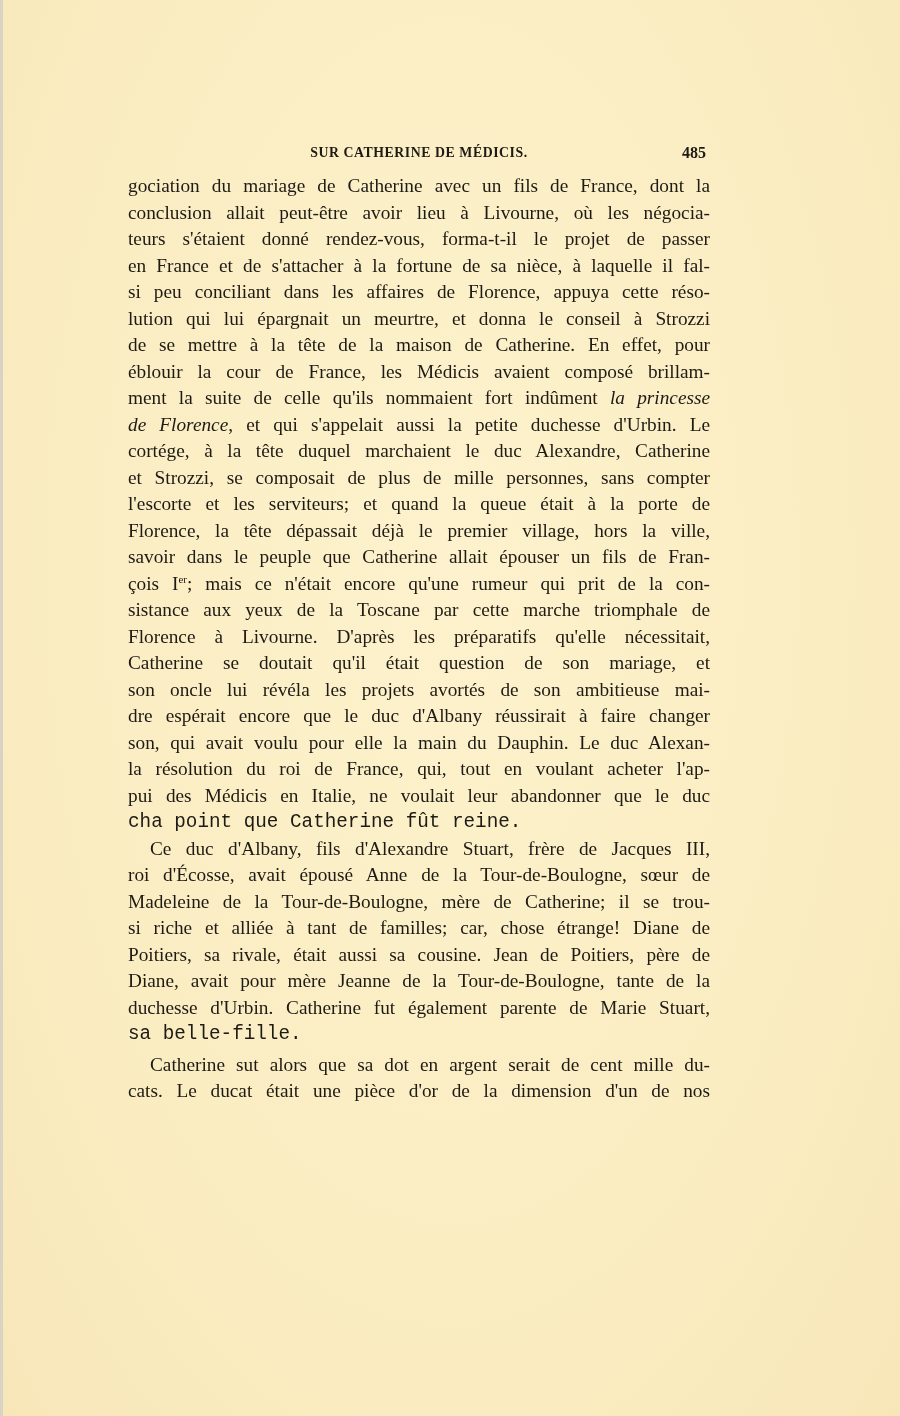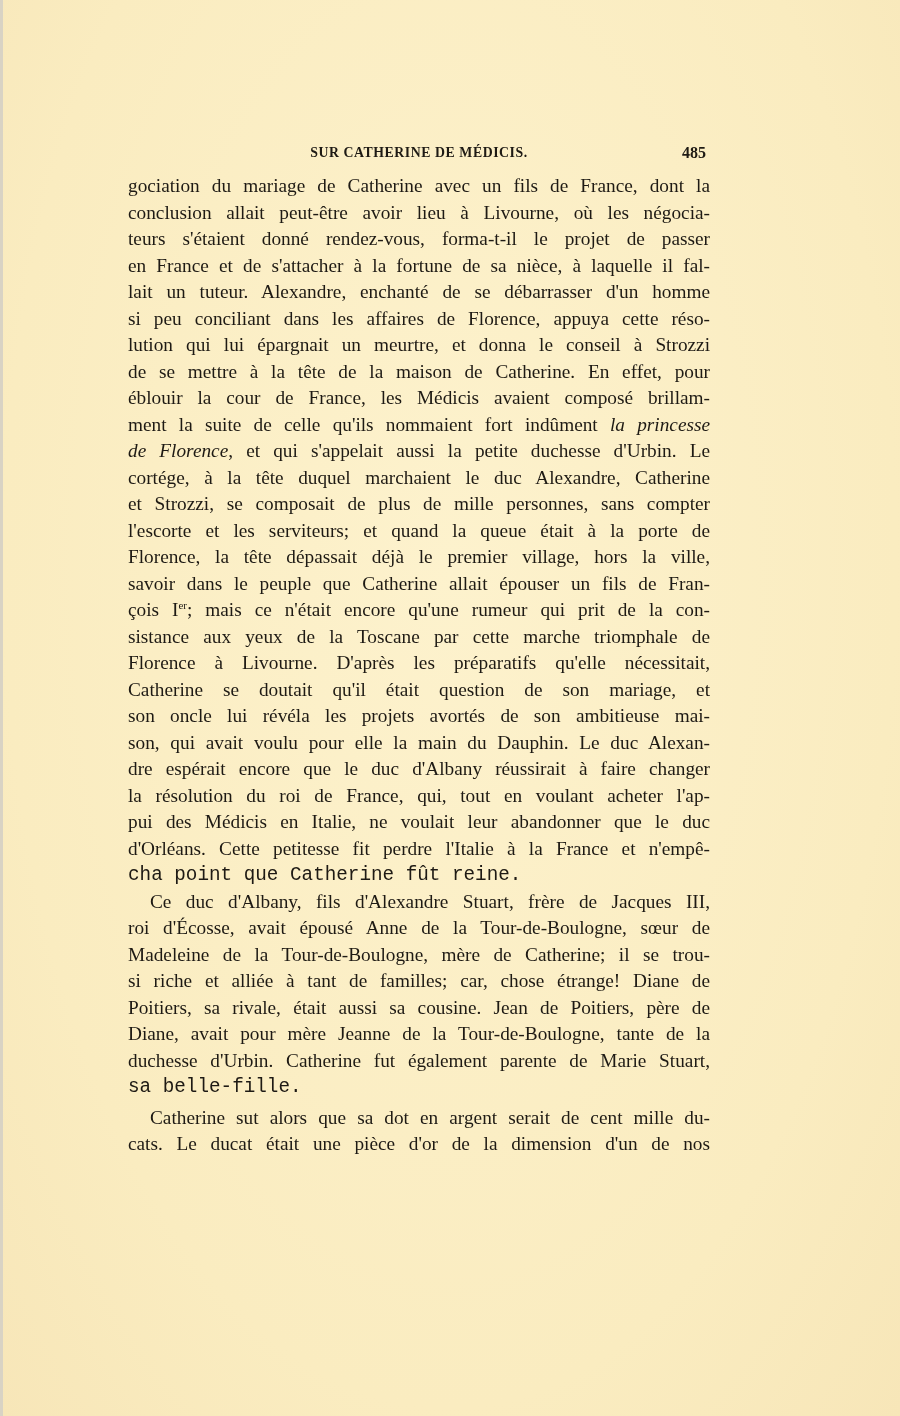--- a/index.html
+++ b/index.html
@@ -46,42 +46,40 @@
   <div class="running-title">SUR CATHERINE DE MÉDICIS.</div>
   <div class="page-number">485</div>
 </div>
 
 <div class="body-text">
   <div>
     <span class="line">gociation du mariage de Catherine avec un fils de France, dont la</span>
     <span class="line">conclusion allait peut-être avoir lieu à Livourne, où les négocia-</span>
     <span class="line">teurs s'étaient donné rendez-vous, forma-t-il le projet de passer</span>
     <span class="line">en France et de s'attacher à la fortune de sa nièce, à laquelle il fal-</span>
-    <span class="line">lait un tuteur. Alexandre, enchanté de se débarrasser d'un homme</span>
     <span class="line">si peu conciliant dans les affaires de Florence, appuya cette réso-</span>
     <span class="line">lution qui lui épargnait un meurtre, et donna le conseil à Strozzi</span>
     <span class="line">de se mettre à la tête de la maison de Catherine. En effet, pour</span>
     <span class="line">éblouir la cour de France, les Médicis avaient composé brillam-</span>
     <span class="line" style="white-space: nowrap; font-family: Liberation Serif, serif;"><span>ment la suite de celle qu'ils nommaient fort indûment </span><em>la princesse</em></span>
     <span class="line" style="white-space: nowrap;"><em>de Florence</em><span class="after-italic">, et qui s'appelait aussi la petite duchesse d'Urbin. Le</span></span>
     <span class="line">cortége, à la tête duquel marchaient le duc Alexandre, Catherine</span>
     <span class="line">et Strozzi, se composait de plus de mille personnes, sans compter</span>
     <span class="line">l'escorte et les serviteurs; et quand la queue était à la porte de</span>
     <span class="line">Florence, la tête dépassait déjà le premier village, hors la ville,</span>
     <span class="line">savoir dans le peuple que Catherine allait épouser un fils de Fran-</span>
     <span class="line" style="white-space: nowrap;"><span>çois I</span><sup>er</sup><span>; mais ce n'était encore qu'une rumeur qui prit de la con-</span></span>
     <span class="line">sistance aux yeux de la Toscane par cette marche triomphale de</span>
     <span class="line">Florence à Livourne. D'après les préparatifs qu'elle nécessitait,</span>
     <span class="line">Catherine se doutait qu'il était question de son mariage, et</span>
     <span class="line">son oncle lui révéla les projets avortés de son ambitieuse mai-</span>
+    <span class="line">dre espérait encore que le duc d'Albany réussirait à faire changer</span>
     <span class="line">son, qui avait voulu pour elle la main du Dauphin. Le duc Alexan-</span>
-    <span class="line">dre espérait encore que le duc d'Albany réussirait à faire changer</span>
     <span class="line">la résolution du roi de France, qui, tout en voulant acheter l'ap-</span>
     <span class="line">pui des Médicis en Italie, ne voulait leur abandonner que le duc</span>
-    <span class="line">d'Orléans. Cette petitesse fit perdre l'Italie à la France et n'empê-</span>
     <span class="line last">cha point que Catherine fût reine.</span>
   </div>
   <div>
     <span class="line indent">Ce duc d'Albany, fils d'Alexandre Stuart, frère de Jacques III,</span>
     <span class="line">roi d'Écosse, avait épousé Anne de la Tour-de-Boulogne, sœur de</span>
     <span class="line">Madeleine de la Tour-de-Boulogne, mère de Catherine; il se trou-</span>
     <span class="line">si riche et alliée à tant de familles; car, chose étrange! Diane de</span>
     <span class="line">Poitiers, sa rivale, était aussi sa cousine. Jean de Poitiers, père de</span>
     <span class="line">Diane, avait pour mère Jeanne de la Tour-de-Boulogne, tante de la</span>
     <span class="line">duchesse d'Urbin. Catherine fut également parente de Marie Stuart,</span>

